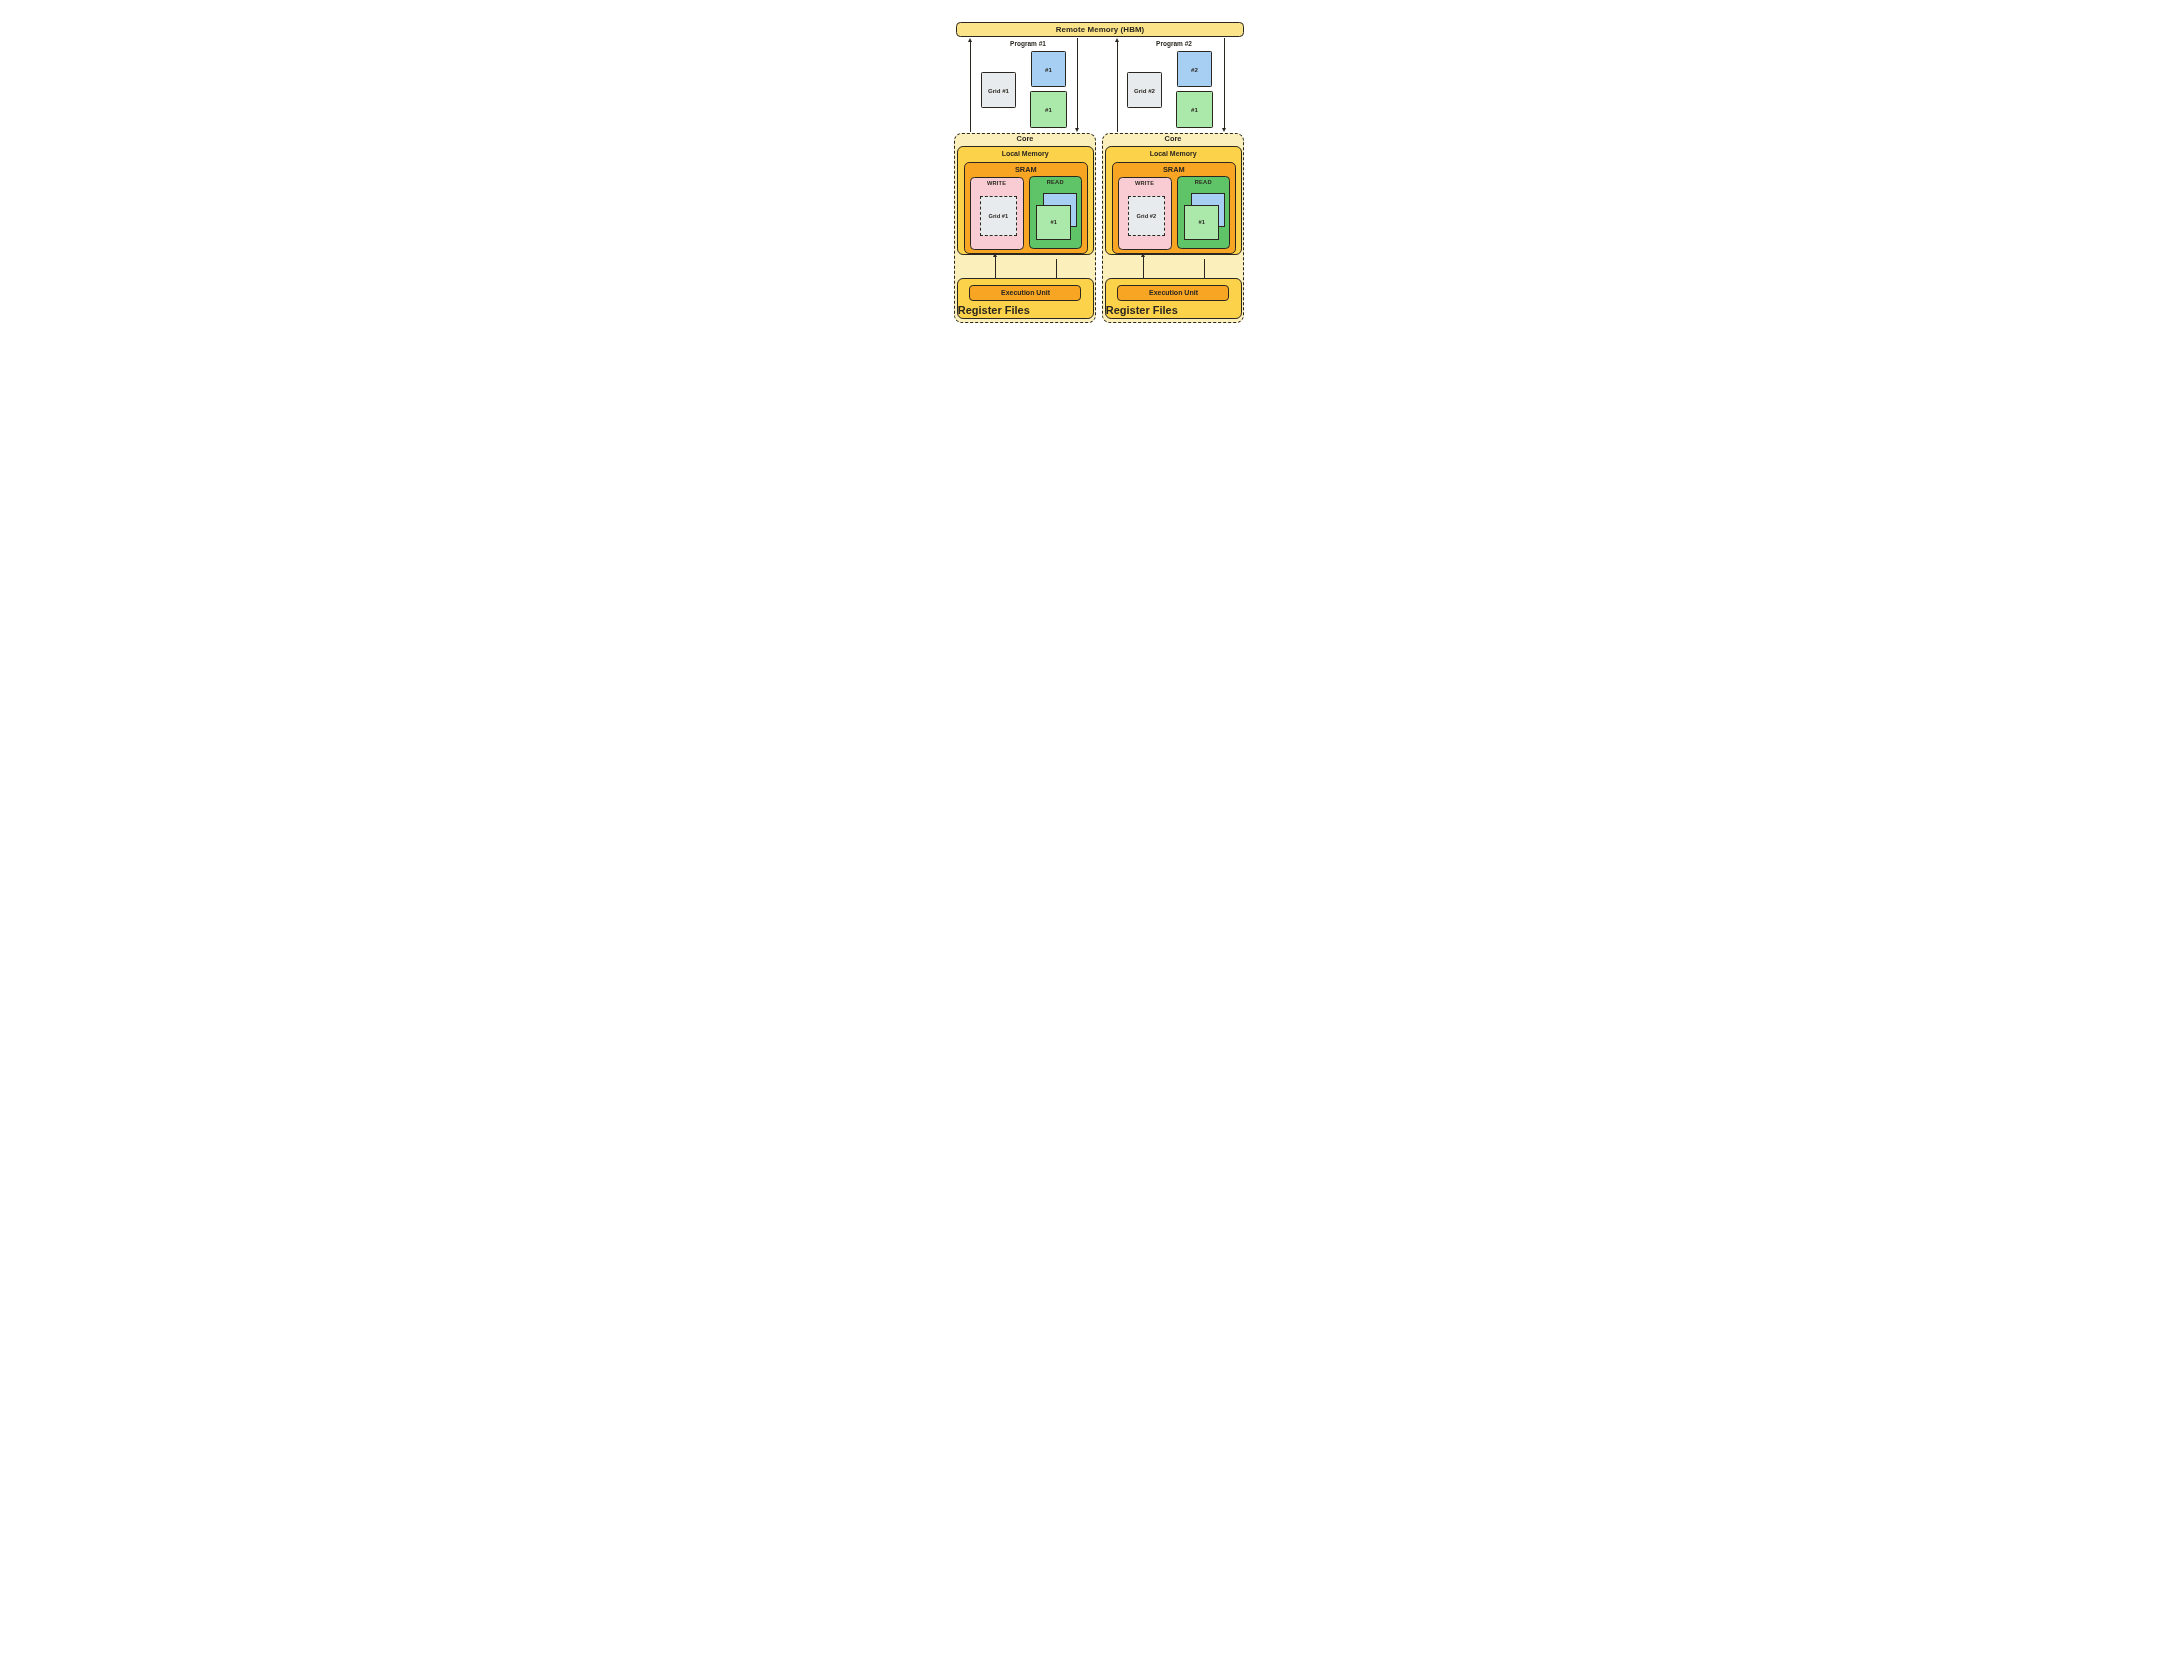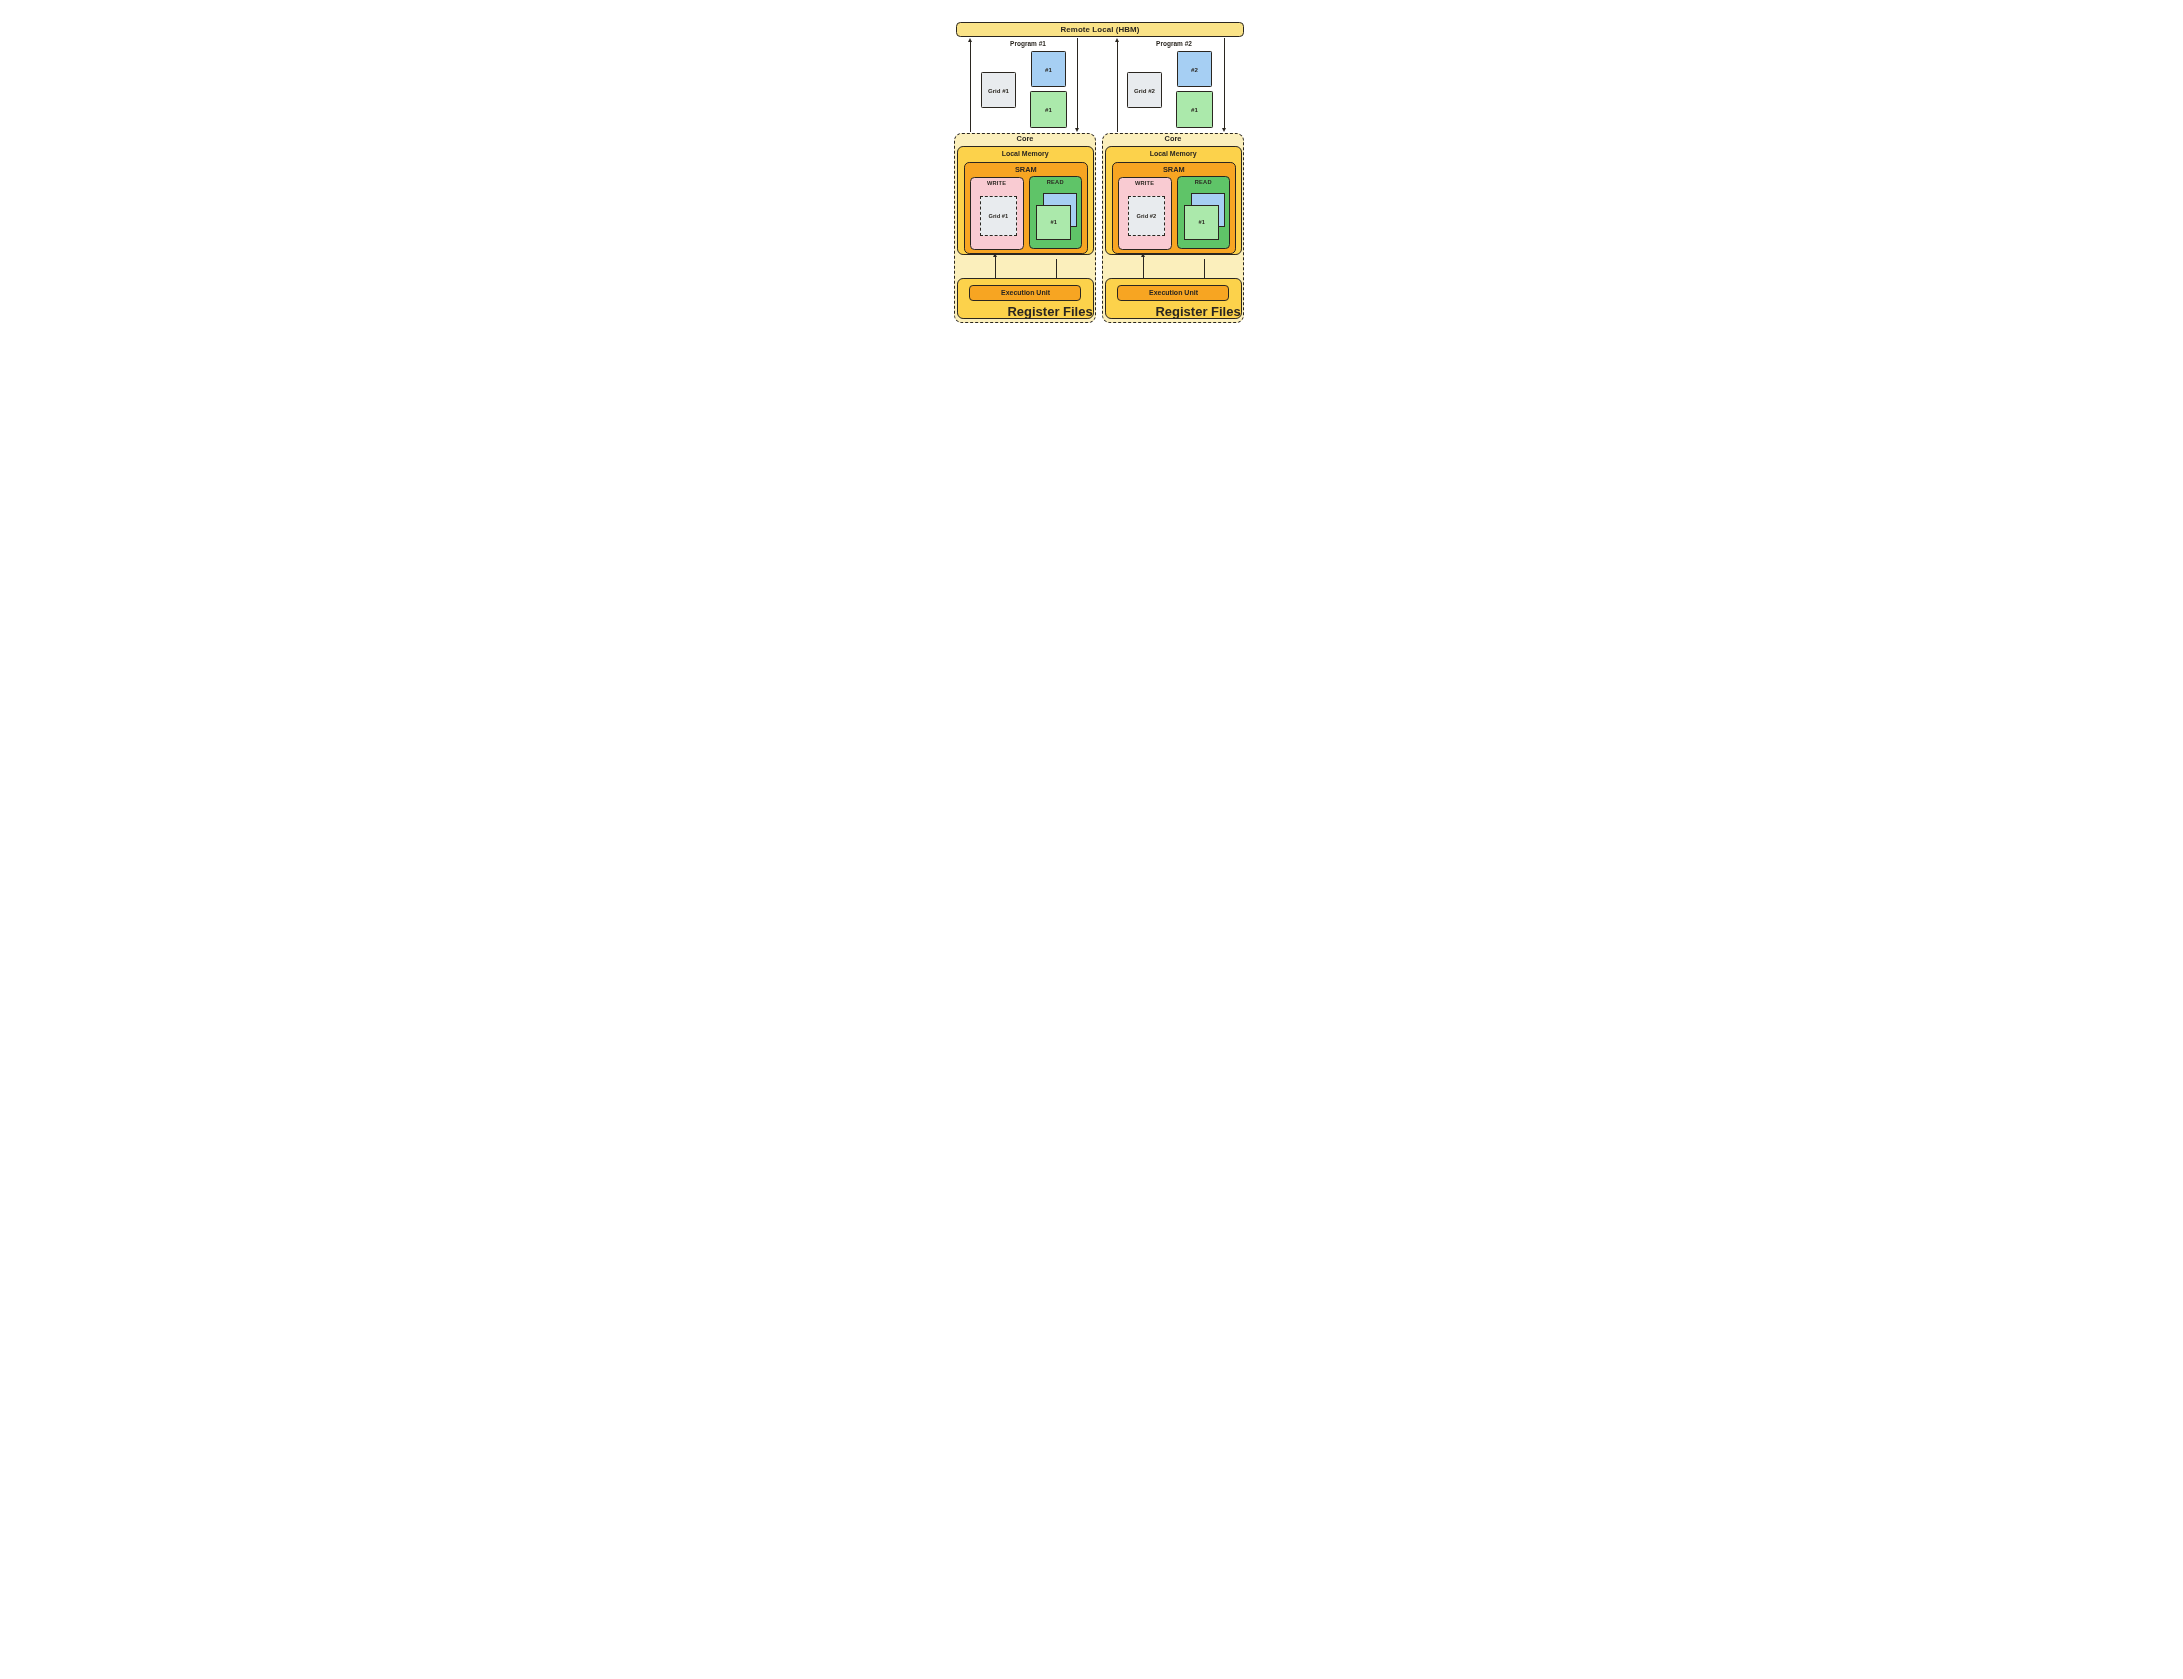--- a/index.html
+++ b/index.html
@@ -72,29 +72,29 @@
         background:var(--blue-tile-fill);border:1.1px solid var(--ink);}
   .read-tile-front{position:absolute;left:6.5px;top:28px;width:35px;height:35px;
         background:var(--green-tile-fill);border:1.1px solid var(--ink);
         display:flex;align-items:center;justify-content:center;font-size:5.7px;}
 
   .register-files{position:absolute;left:1.7px;top:144px;width:137px;height:41px;
         background:var(--local-memory-fill);border:1.1px solid var(--ink);border-radius:6.1px;}
   .exec-unit{position:absolute;left:11.8px;top:6.1px;width:112px;height:15.7px;
         background:var(--exec-unit-fill);border:1.1px solid var(--ink);border-radius:3.9px;
         display:flex;align-items:center;justify-content:center;font-size:7px;}
-  .rf-label{position:absolute;left:0;right:0;top:25px;text-align:right;font-size:13px;padding-left:24px;}
+  .rf-label{position:absolute;left:0;right:0;top:25px;text-align:left;font-size:11px;}
 </style>
 </head>
 <body>
 
 <div class="canvas">
 
   <div class="hbm">
-    <span>Remote Local (HBM)</span>
+    <span>Remote Memory (HBM)</span>
   </div>
 
   <div class="program-title" style="left:236px;top:40px;">Program #1</div>
   <div class="tile grid" style="left:224px;top:72px;width:35px;height:36px;">
     <span>Grid #1</span>
   </div>
   <div class="tile blue" style="left:274px;top:51px;width:35px;height:36px;">
     <span>#1</span>
   </div>
   <div class="tile green" style="left:273px;top:91px;width:37px;height:37px;">

